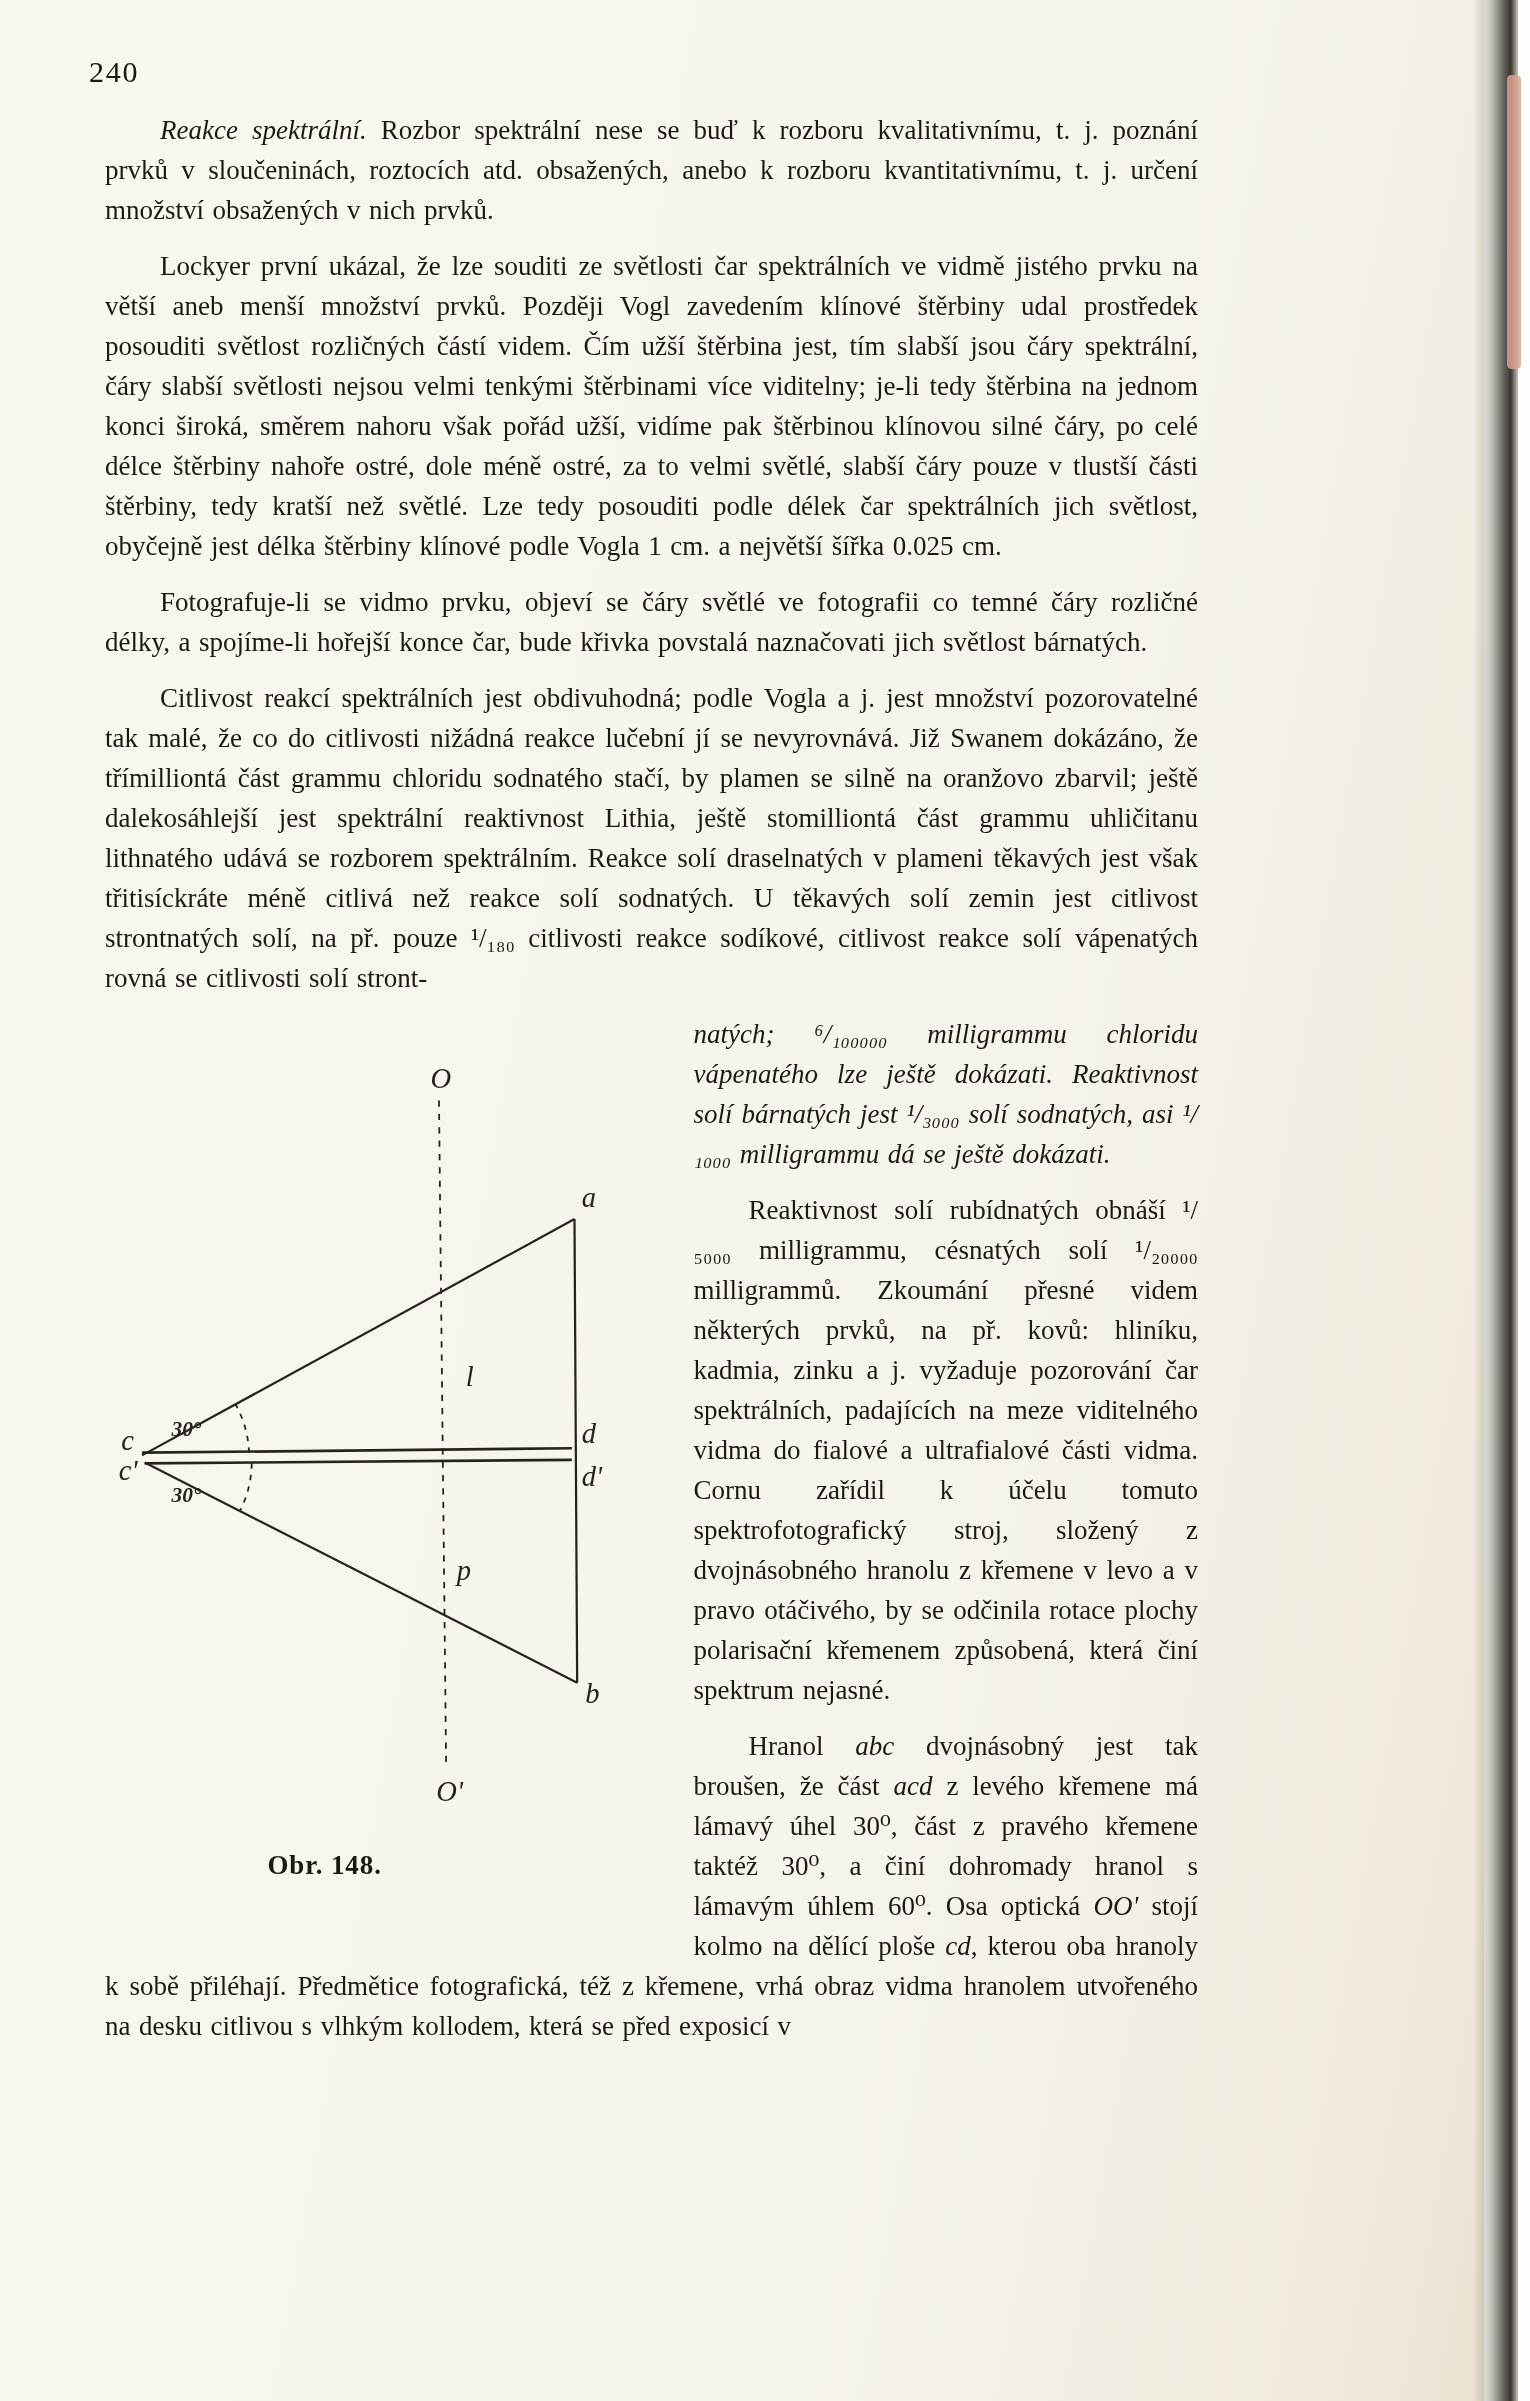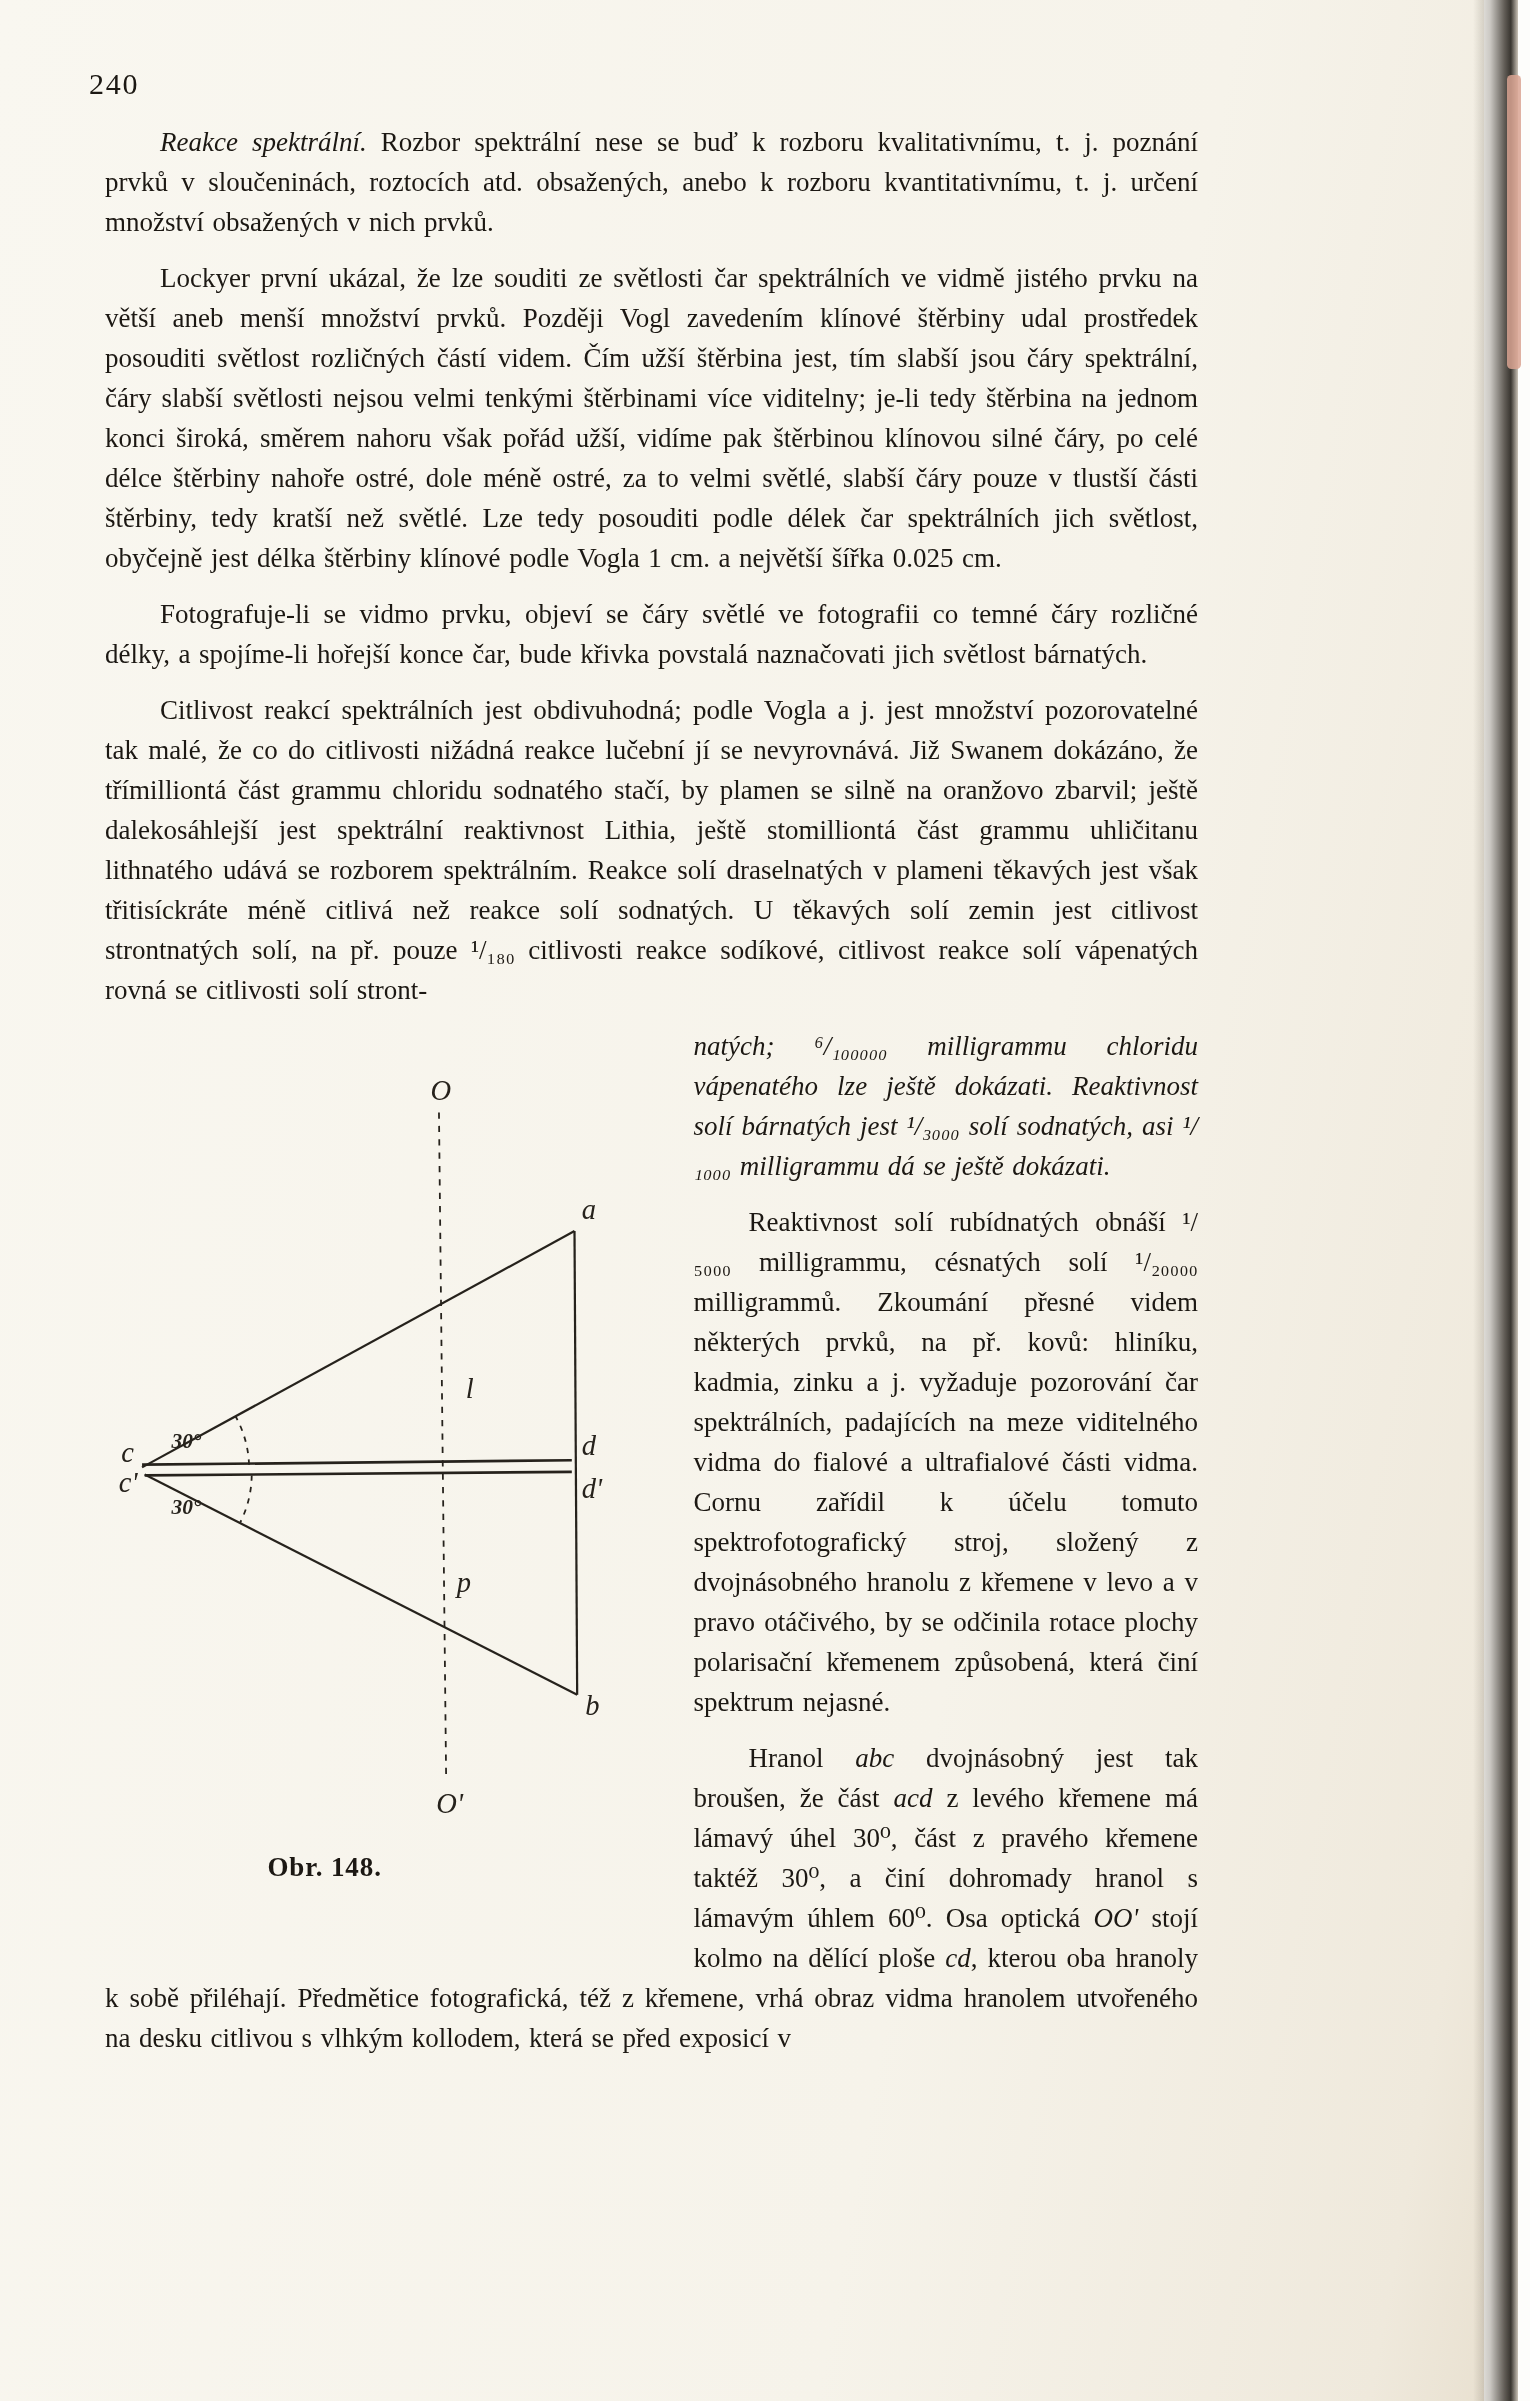--- a/index.html
+++ b/index.html
@@ -45,21 +45,21 @@
     top: 75px;
     right: 9px;
     width: 14.3px;
     height: 294px;
     background: #d9a392;
     opacity: 0.85;
     border-radius: 4.5px;
   }
   .page {
     position: absolute;
-    left: 0; top: 12px;
+    left: 0; top: 0;
     width: 1325px;
     box-sizing: border-box;
     padding: 55px 111px 0 89px;
   }
   .pagenum {
     font-size: 30px;
     letter-spacing: 1.8px;
     margin: 0 0 21.4px 0;
   }
   p {
@@ -82,21 +82,21 @@
   }
   .prism-svg {
     display: block;
     margin-top: 34px;
   }
   figcaption {
     text-align: center;
     font-size: 27px;
     font-weight: 600;
     letter-spacing: 0.9px;
-    margin-top: 10px;
+    margin-top: 20px;
     padding-right: 107px;
   }
   .diagram-label {
     font-family: "Liberation Serif", "DejaVu Serif", serif;
     font-style: italic;
     font-size: 32px;
     fill: #26221c;
   }
   .diagram-label-small {
     font-family: "Liberation Serif", "DejaVu Serif", serif;

